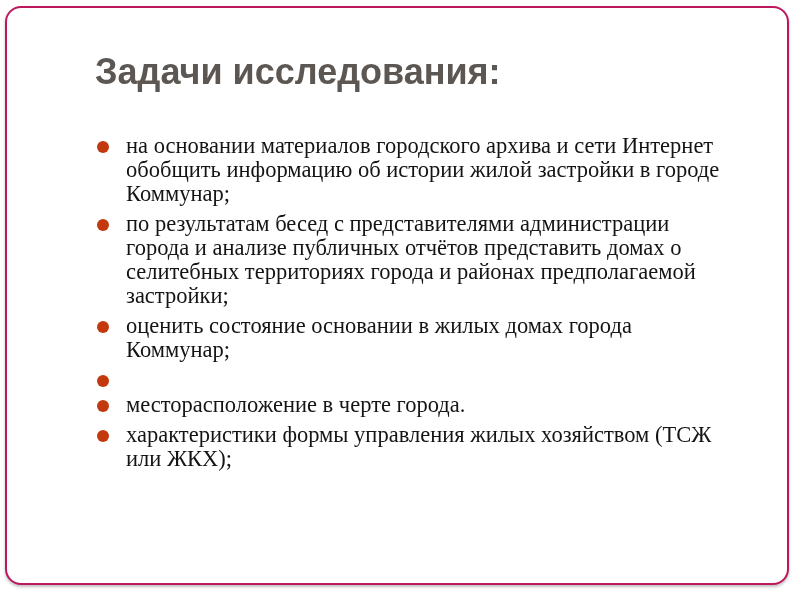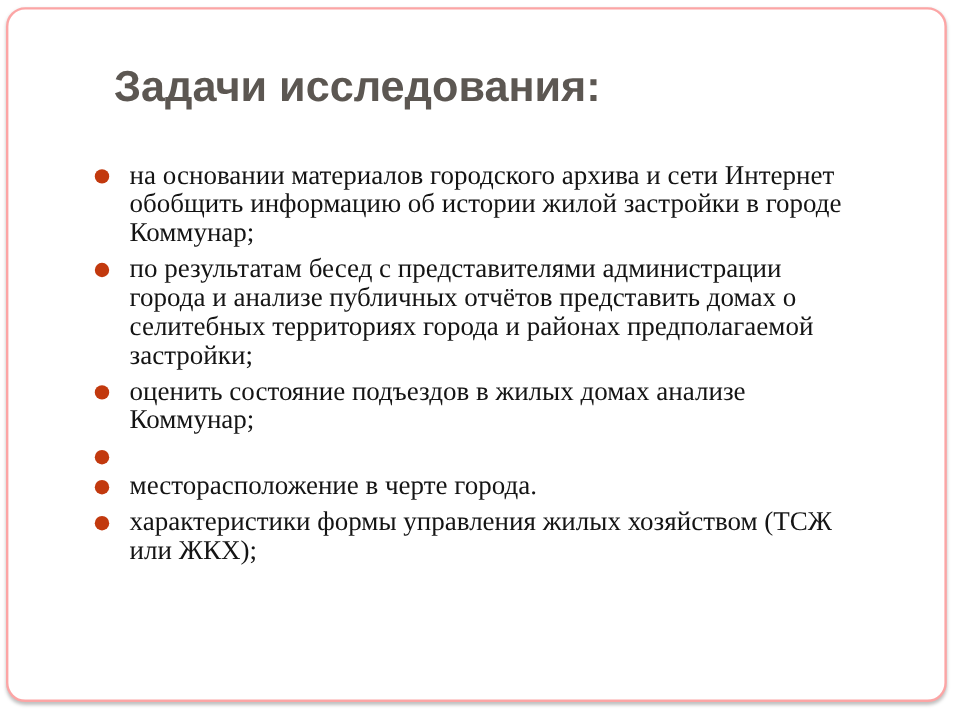--- a/index.html
+++ b/index.html
@@ -11,40 +11,40 @@
     font-family: "Liberation Serif", serif;
     overflow: hidden;
   }
   .slide-card {
     position: absolute;
     left: 5px;
     top: 6px;
     width: 784px;
     height: 579px;
     background: #ffffff;
-    border: 2px solid #fca5a5;
+    border: 2px solid #be185d;
     border-radius: 16px;
     box-shadow: 0 2px 3px rgba(0,0,0,0.25);
     box-sizing: border-box;
   }
   .slide-title {
     position: absolute;
     left: 88px;
     top: 18px;
     font-family: "Liberation Sans", sans-serif;
     font-weight: bold;
     font-size: 36px;
     line-height: 44px;
     color: #5c5752;
     letter-spacing: 0px;
     white-space: nowrap;
   }
   .bullet-list {
     position: absolute;
-    left: 72px;
+    left: 90px;
     top: 126px;
     width: 676px;
     list-style: none;
     margin: 0;
     padding: 0;
   }
   .bullet-item {
     display: flex;
     align-items: flex-start;
     margin: 0 0 6px 0;
@@ -81,21 +81,21 @@
     </li>
     <li class="bullet-item">
       <span class="bullet-dot"></span>
       <span class="bullet-text">по результатам бесед с представителями администрации
 города и анализе публичных отчётов представить домах о
 селитебных территориях города и районах предполагаемой
 застройки;</span>
     </li>
     <li class="bullet-item">
       <span class="bullet-dot"></span>
-      <span class="bullet-text">оценить состояние подъездов в жилых домах анализе
+      <span class="bullet-text">оценить состояние основании в жилых домах города
 Коммунар;</span>
     </li>
     <li class="bullet-item">
       <span class="bullet-dot"></span>
     </li>
     <li class="bullet-item">
       <span class="bullet-dot"></span>
       <span class="bullet-text">месторасположение в черте города.</span>
     </li>
     <li class="bullet-item">

